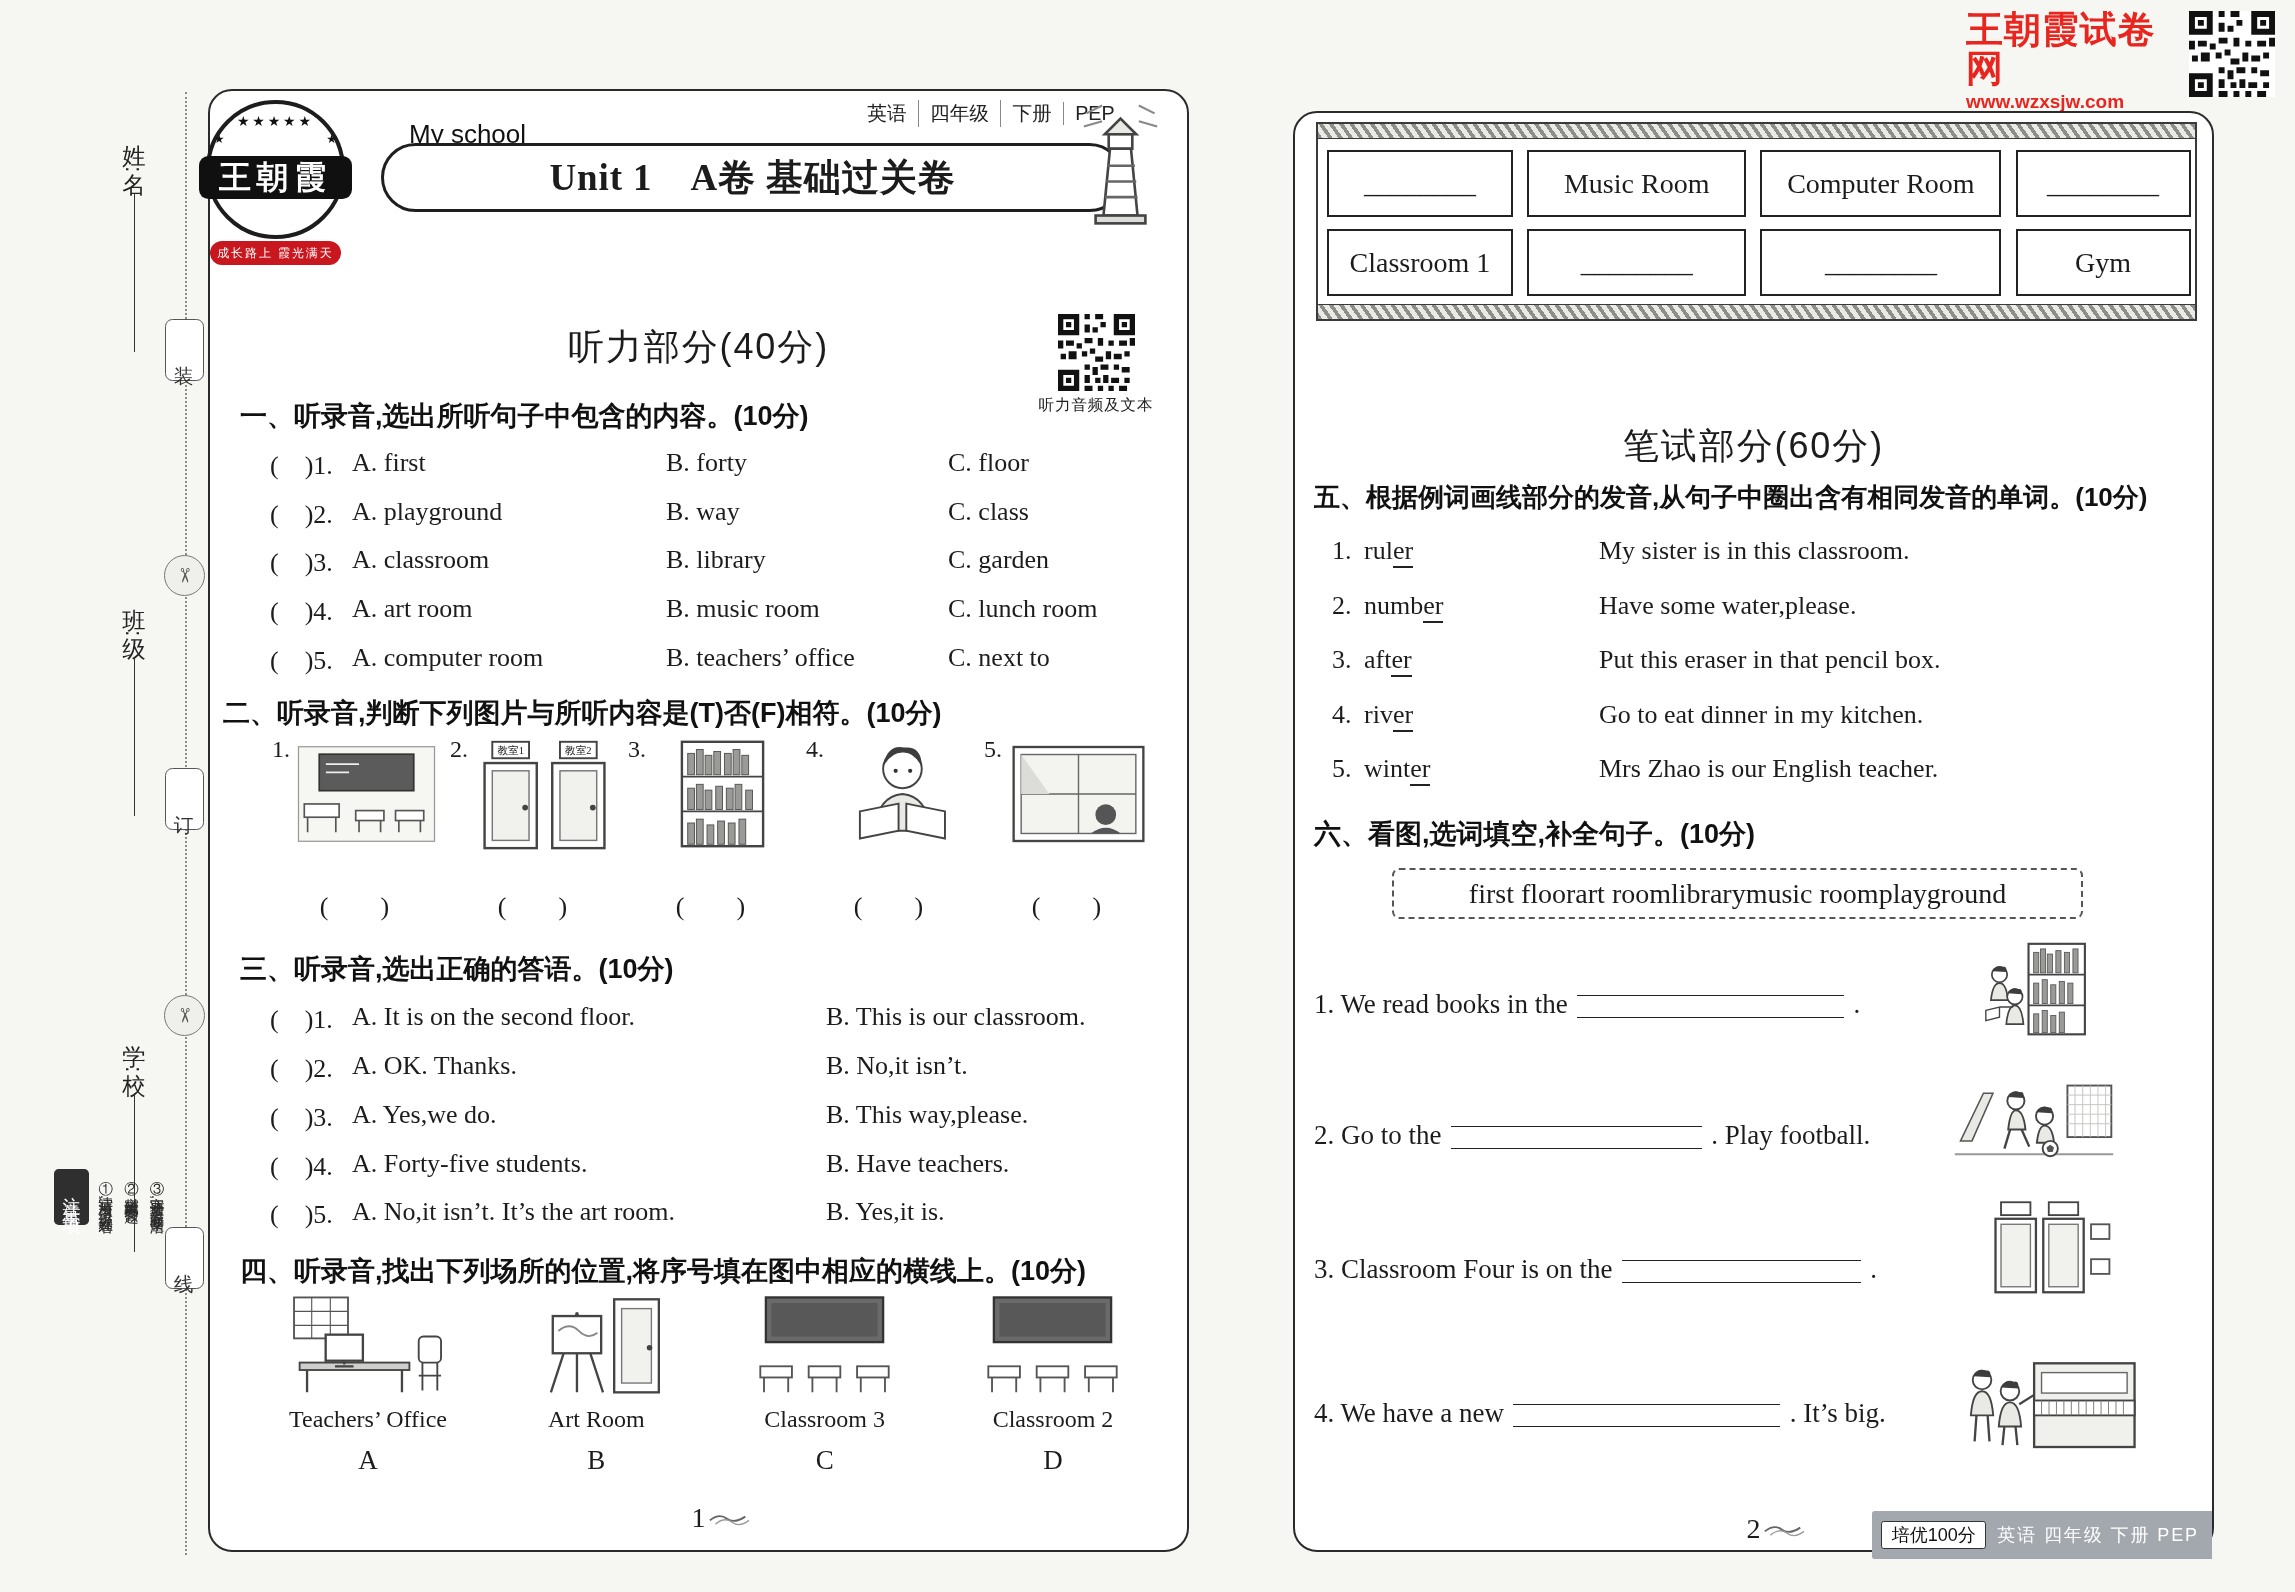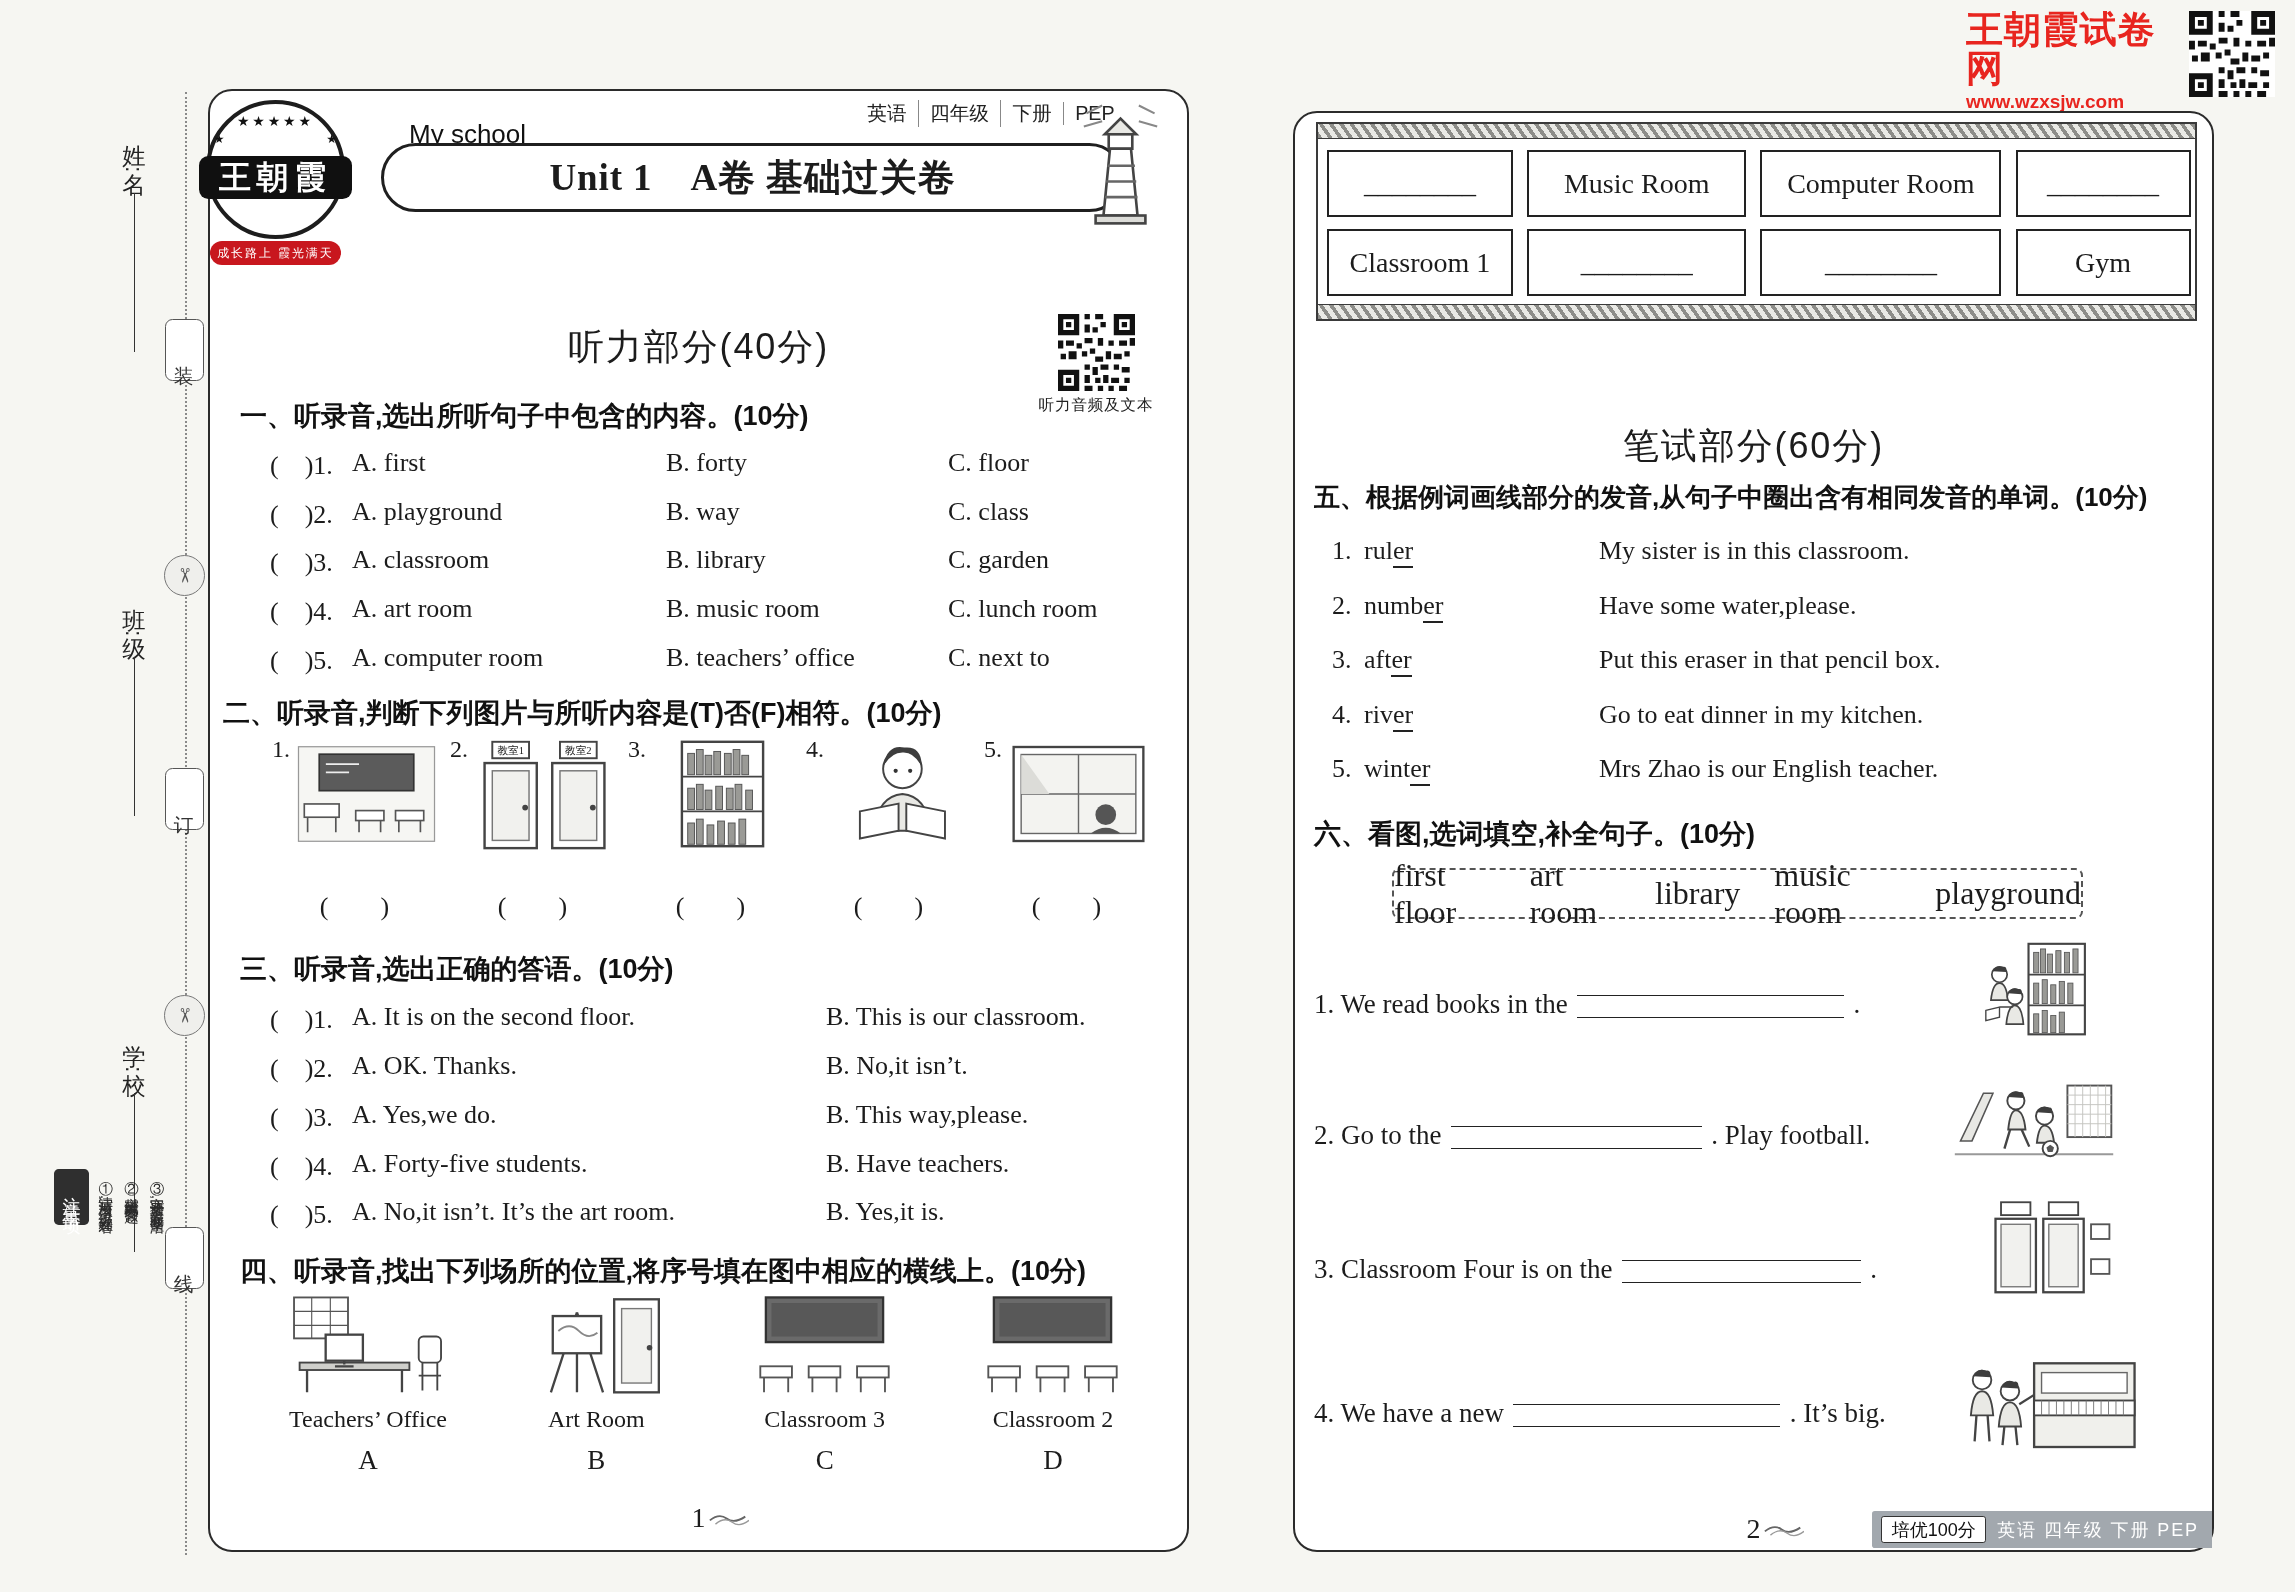--- a/index.html
+++ b/index.html
@@ -63,27 +63,27 @@
   .pagenum{width:100%;text-align:center;font-size:28px}
   .pagenum .pn{position:relative;display:inline-block;padding:0 7.5px}
   .pagenum svg{position:absolute;left:24px;top:7.5px}
 
   
   .room-grid{left:20.6px;top:9.4px;width:881px;height:199px;border:2.3px solid #3a3a3a;background:#fff}
   .hatch{position:absolute;left:0;right:0;height:15px;background:repeating-linear-gradient(55deg,#8d8d89 0 3.7px,#e9e9e5 3.7px 8.4px);border-bottom:1.9px solid #3a3a3a}
   .hatch.bottom{bottom:0;border-bottom:none;border-top:1.9px solid #3a3a3a}
   .room-row{position:absolute;left:9.4px;right:4px;height:67px;display:flex;justify-content:space-between}
   .room-cell{border:2.3px solid #222;background:#fff;display:flex;align-items:center;justify-content:center;font-size:28px;white-space:nowrap}
-  .wordbank{left:97px;top:755px;width:691px;height:51px;border:2.3px dashed #555;border-radius:7.5px;display:flex;align-items:center;justify-content:center;gap:34px;font-size:32px;background:#fff}
+  .wordbank{left:97px;top:755px;width:691px;height:51px;border:2.3px dashed #555;border-radius:7.5px;display:flex;align-items:center;justify-content:center;font-size:28px;background:#fff}
   .fillrow{left:19px;right:244px;font-size:27px;white-space:nowrap}
   .blank2{display:inline-block;height:22.5px;border-top:1.9px solid #222;border-bottom:1.9px solid #222;position:relative;top:4.7px;margin:0 9.4px}
   .u{border-bottom:2.8px solid #222;padding-bottom:0.9px}
   .srow{left:37px;right:19px;display:grid;grid-template-columns:267px auto;font-size:26px;white-space:nowrap}
   .snum{display:inline-block;width:32px}
-  .footer{right:0;top:1398px;height:37px;display:flex;align-items:center;gap:11.2px;background:#a2a8ae;padding:0 13px 0 9.4px;border-radius:2.8px 0 0 2.8px}
+  .footer{right:0;top:1398px;height:48px;display:flex;align-items:center;gap:11.2px;background:#a2a8ae;padding:0 13px 0 9.4px;border-radius:2.8px 0 0 2.8px}
   .footer-badge{background:#fff;border:1.9px solid #333;color:#111;font-family:"Liberation Sans",sans-serif;font-size:18px;padding:0.9px 9.4px;border-radius:2.8px;white-space:nowrap}
   .footer-meta{color:#fff;font-family:"Liberation Sans",sans-serif;font-size:18px;letter-spacing:1.9px;white-space:nowrap}
 </style>
 </head>
 <body>
 
 <div class="abs brand">
   <div class="brand-name">王朝霞试卷网</div>
   <div class="brand-url">www.wzxsjw.com</div>
   <div class="brand-tag">更多资源扫码进入→</div>

